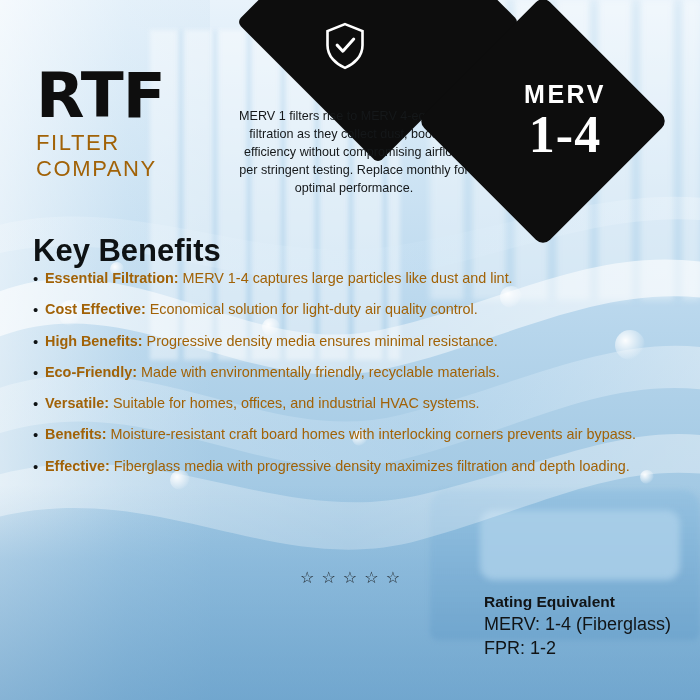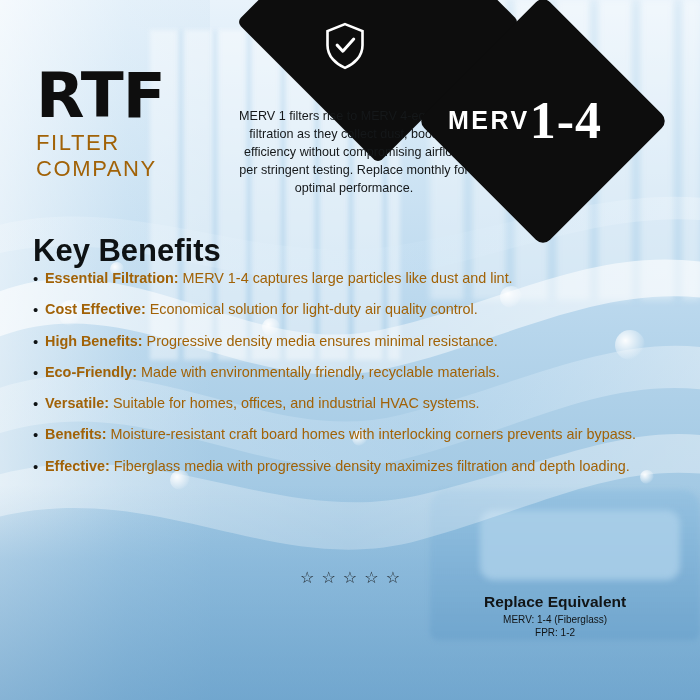--- a/index.html
+++ b/index.html
@@ -103,24 +103,24 @@
   .merv-diamond {
     position: absolute;
     left: 454px; top: 32px;
     width: 178px; height: 178px;
     background: #0d0d0d;
     transform: rotate(45deg);
     border-radius: 10px;
   }
   .merv-inner {
     position: absolute;
-    left: 436px; top: 32px;
+    left: 476px; top: 32px;
     width: 178px; height: 178px;
     display: flex;
-    flex-direction: row;
+    flex-direction: column;
     align-items: center;
     justify-content: center;
     color: #ffffff;
     line-height: 1;
   }
   .merv-label {
     font-size: 25px;
     font-weight: bold;
     letter-spacing: 2.5px;
     margin-bottom: 2px;
@@ -221,23 +221,22 @@
     position: absolute;
     left: 484px; top: 593px;
     color: #111416;
   }
   .rating-title {
     font-size: 15.5px;
     font-weight: bold;
     margin-bottom: 2px;
   }
   .rating-line {
-    font-size: 10px;
+    font-size: 18px;
     line-height: 1.33;
-    text-align: center;
   }
 </style>
 </head>
 <body>
 
 <div class="card">
 
   <div class="bg-base"></div>
   <div class="bg-room-left"></div>
   <div class="bg-window"></div>
@@ -329,18 +328,18 @@
 
   <div class="stars">
     <span>☆</span>
     <span>☆</span>
     <span>☆</span>
     <span>☆</span>
     <span>☆</span>
   </div>
 
   <div class="rating">
-    <div class="rating-title">Replace Equivalent</div>
+    <div class="rating-title">Rating Equivalent</div>
     <div class="rating-line">MERV: 1-4 (Fiberglass)</div>
     <div class="rating-line">FPR: 1-2</div>
   </div>
 
 </div>
 
 </body></html>

